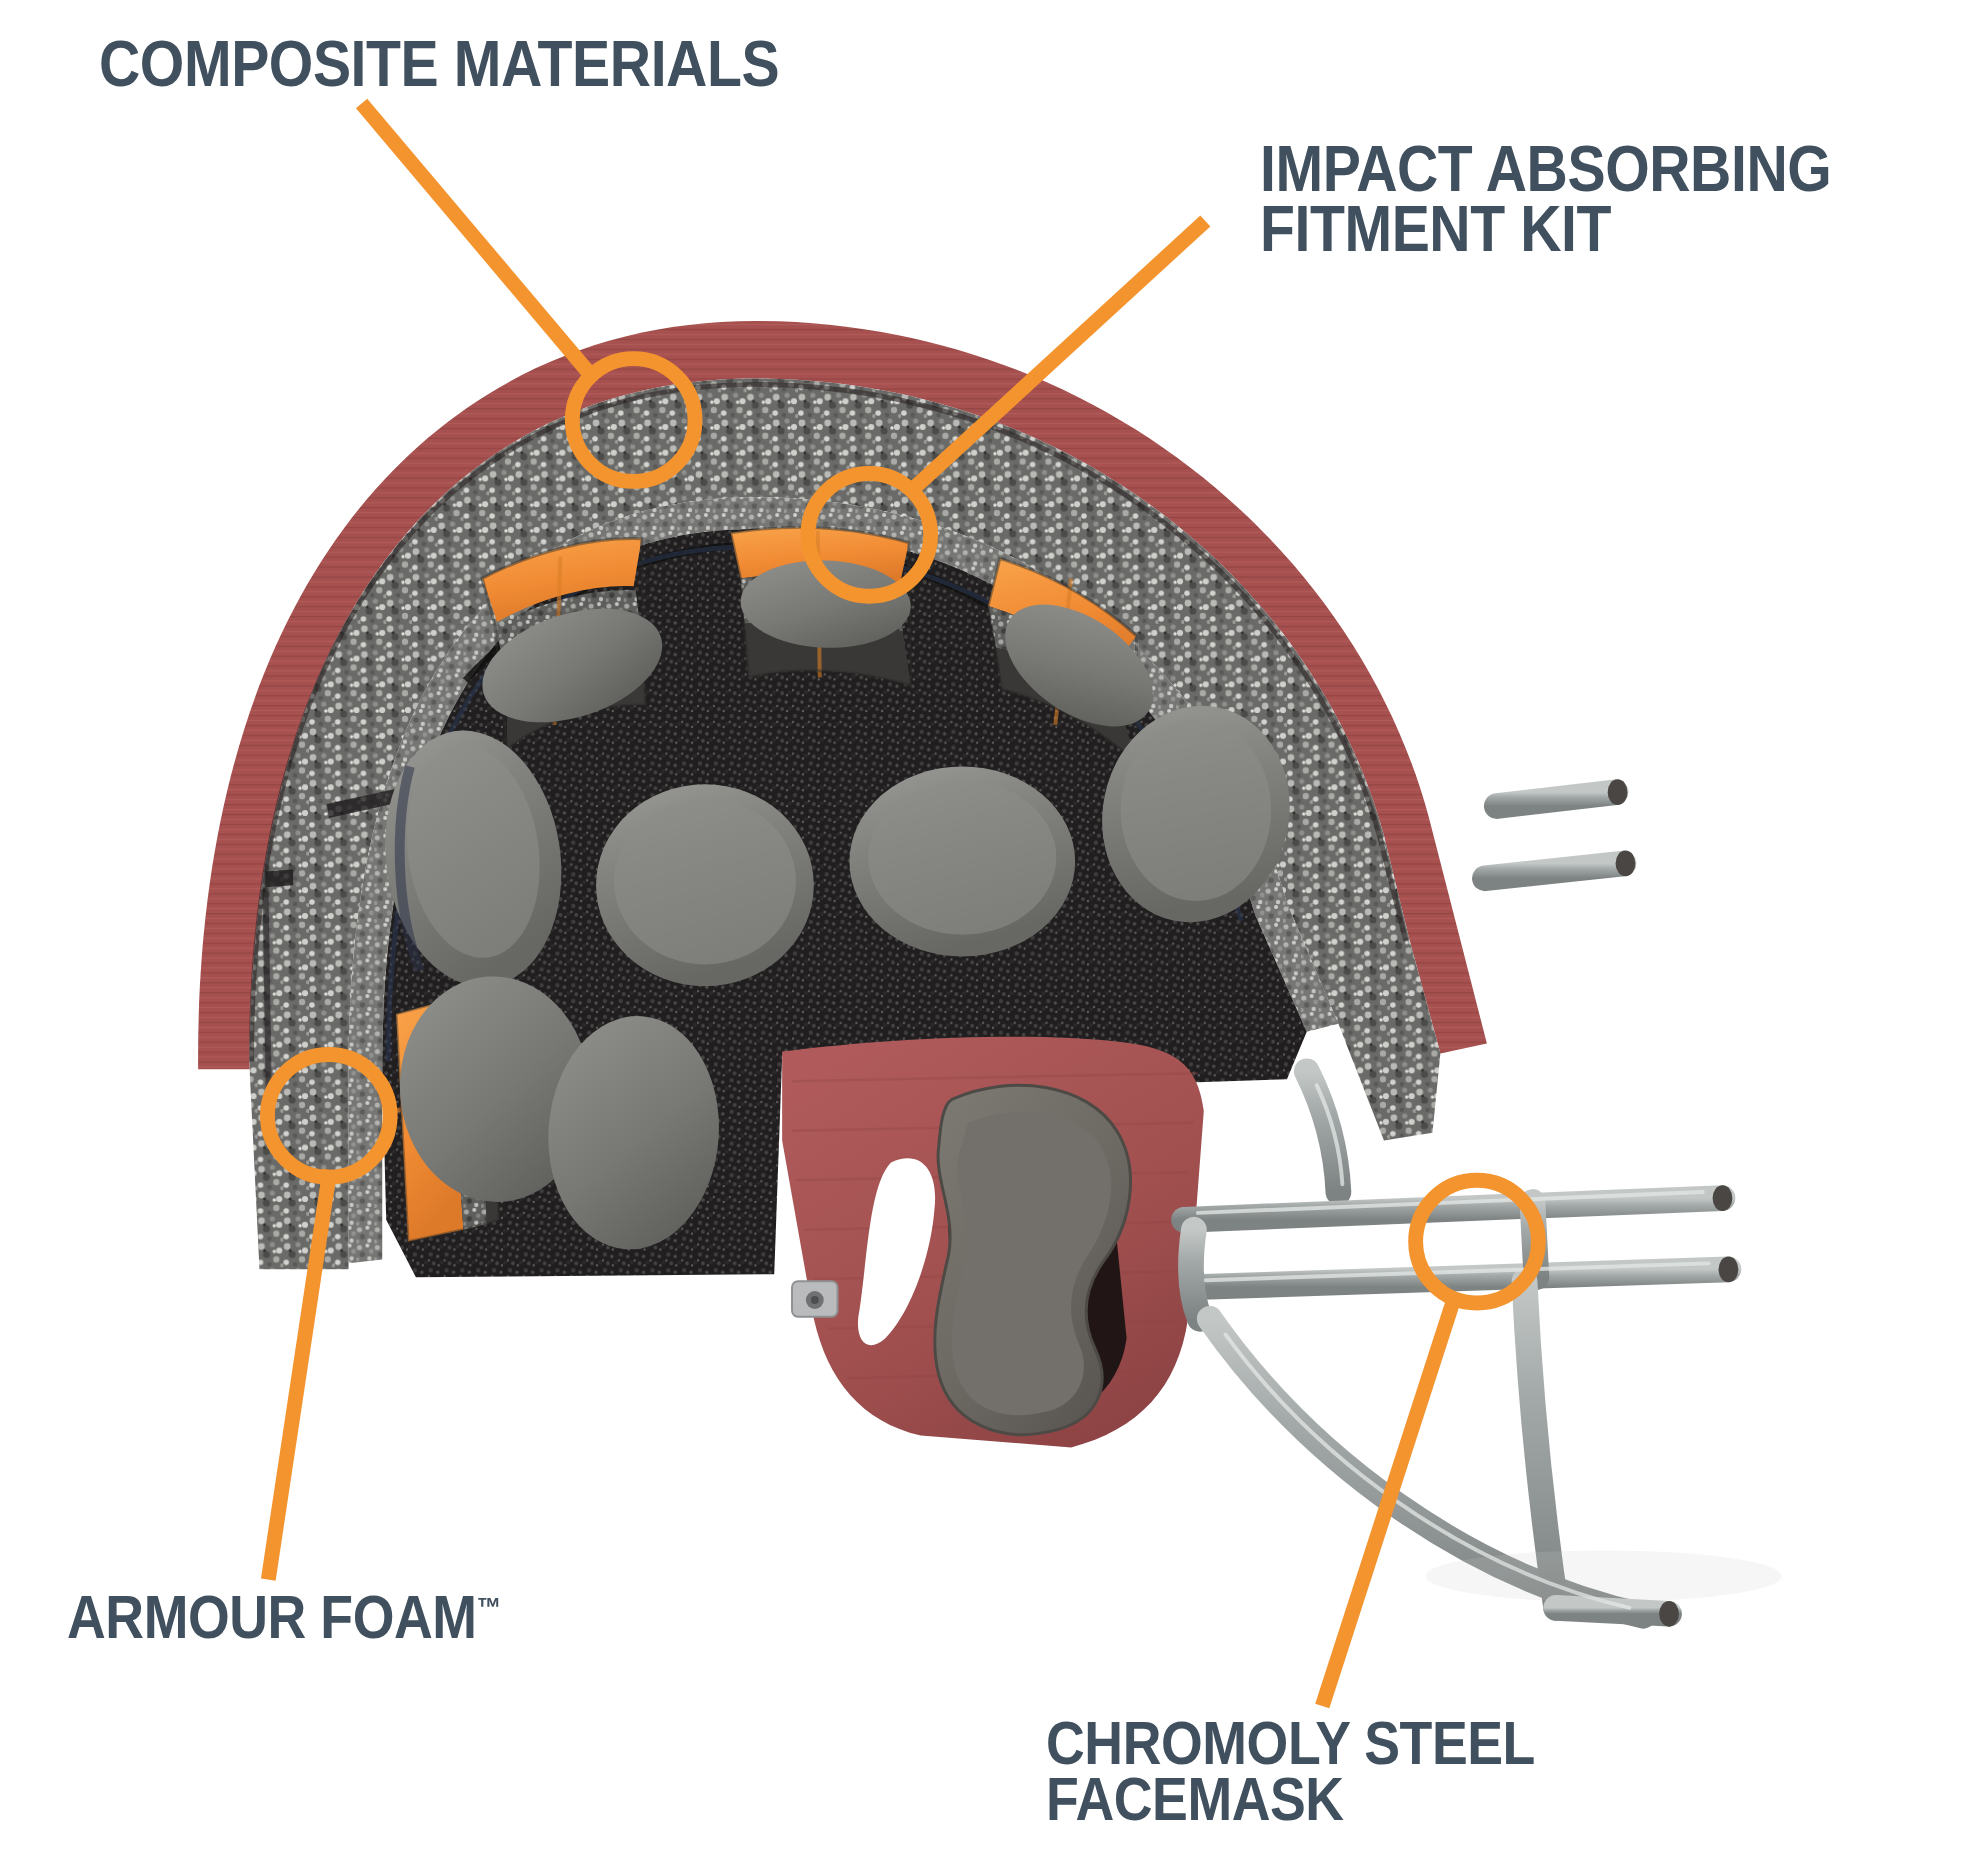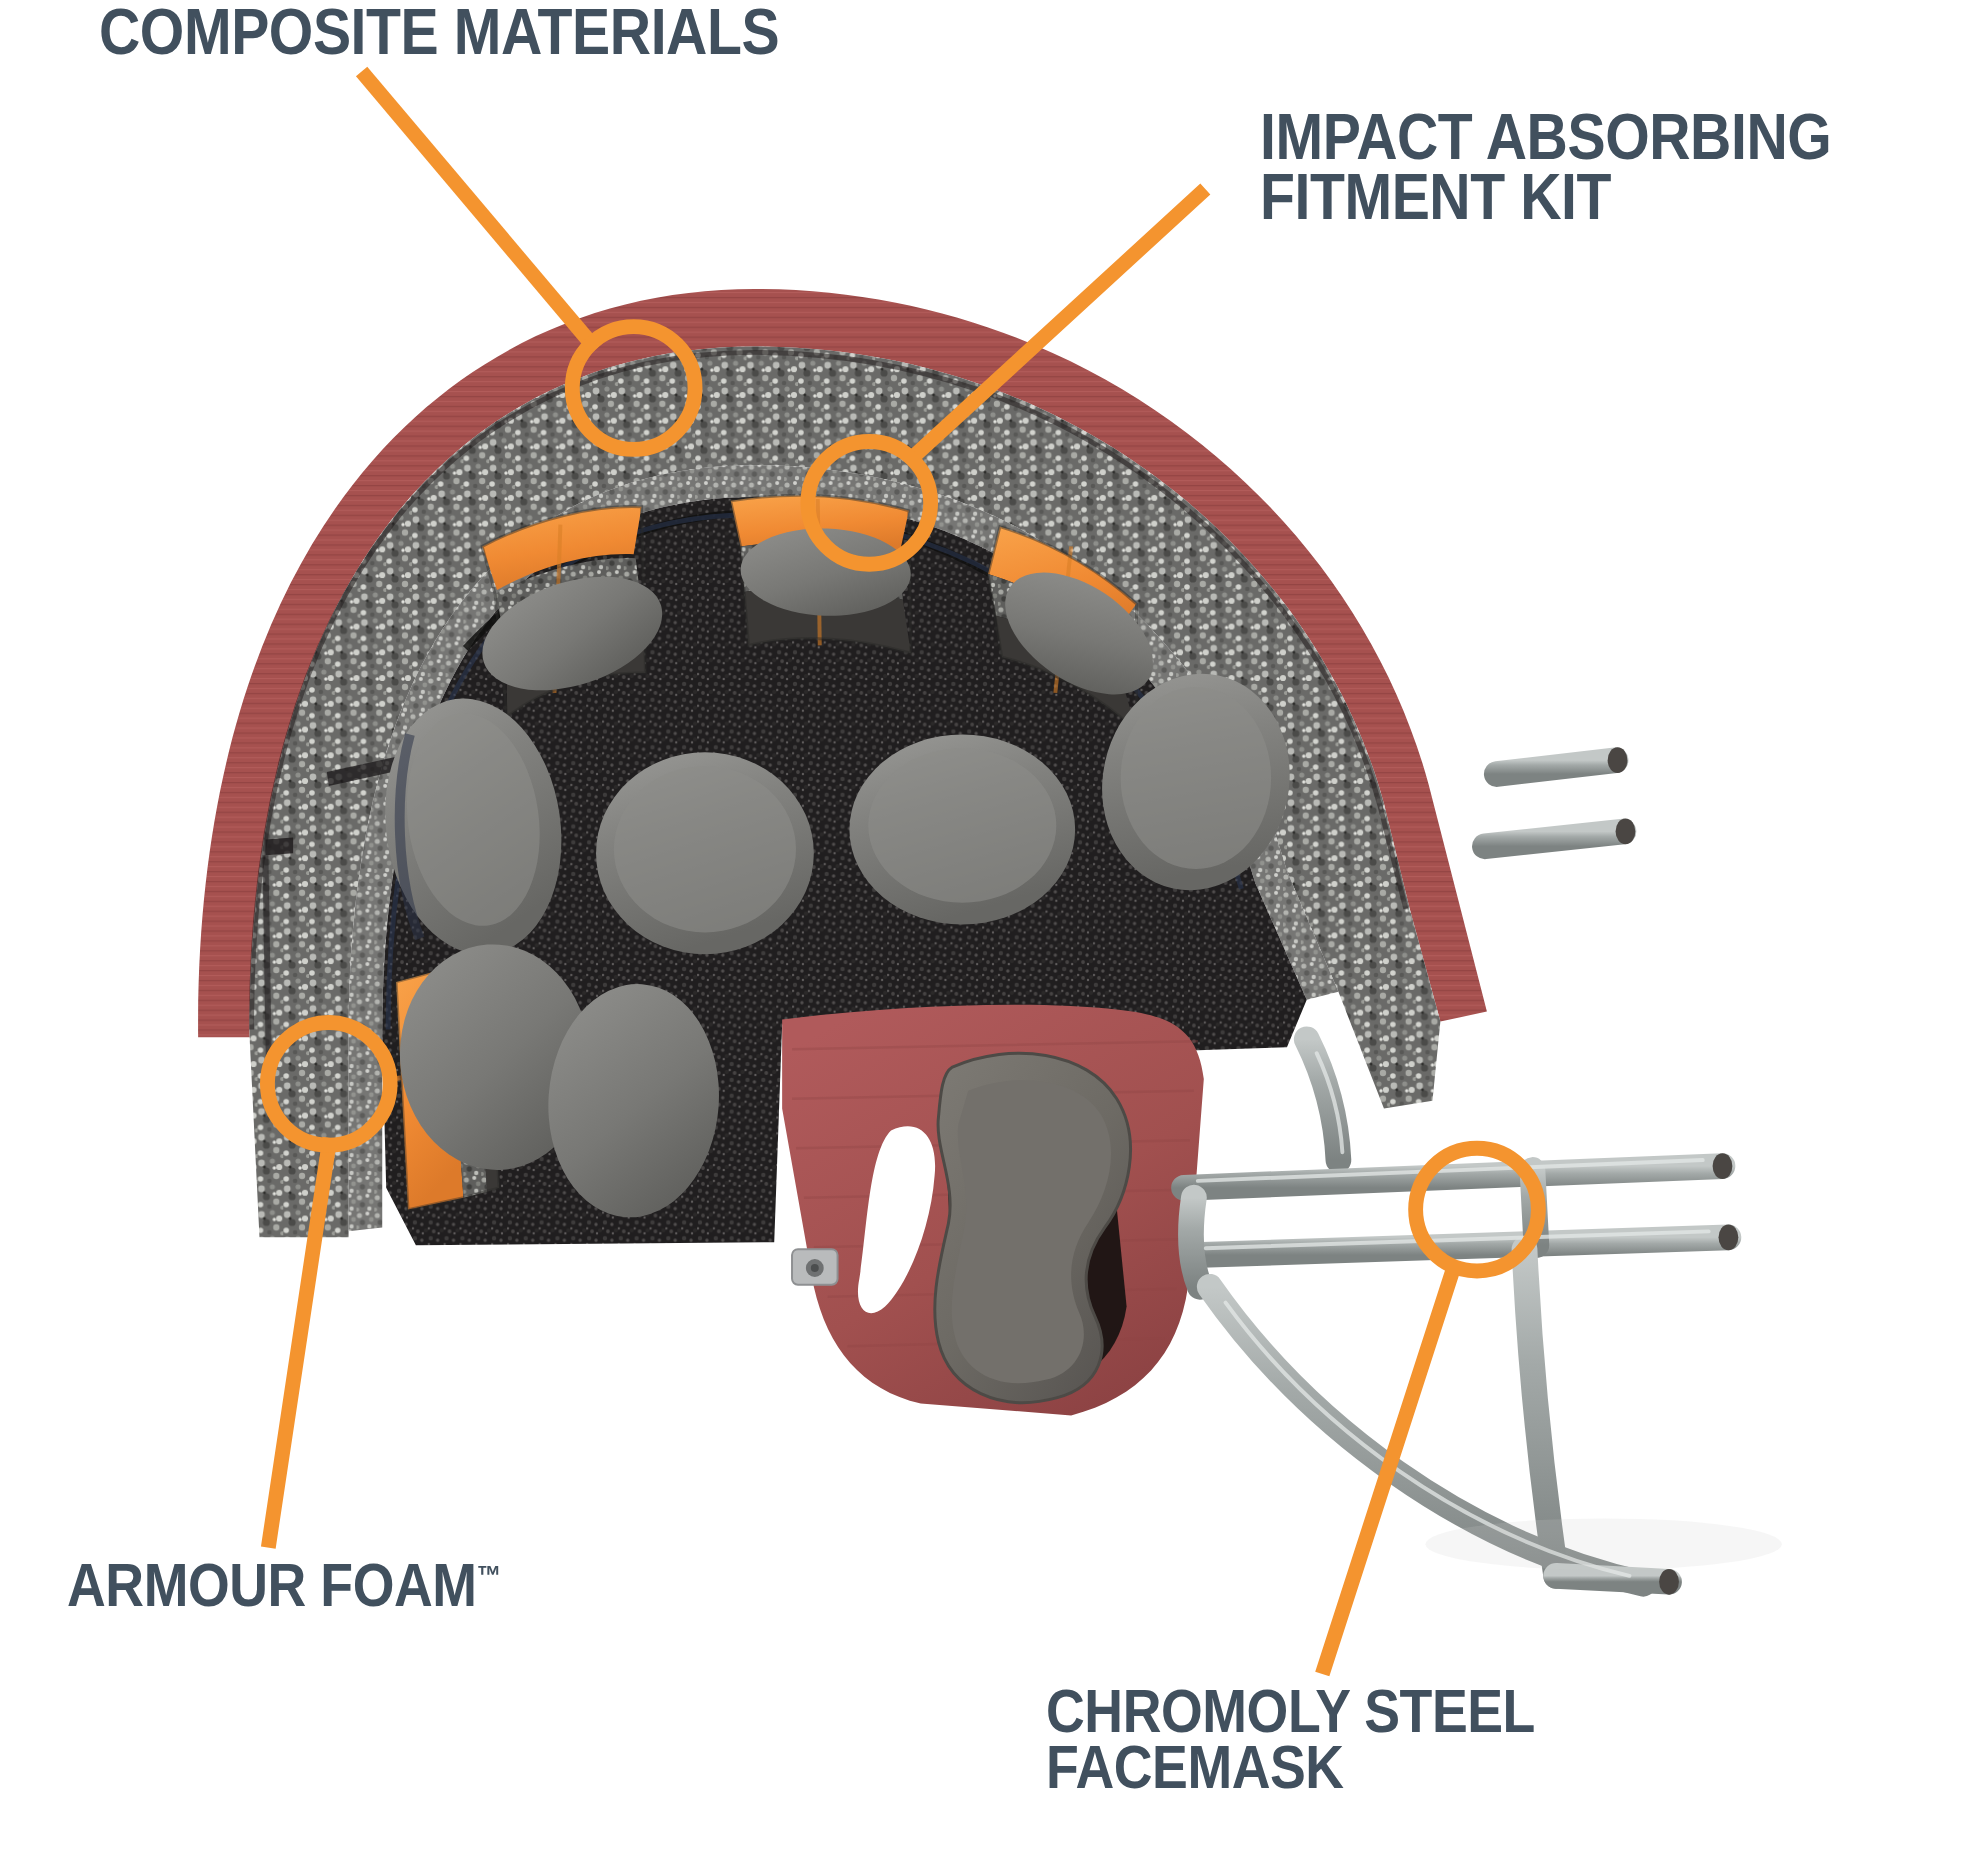--- a/index.html
+++ b/index.html
@@ -3,21 +3,21 @@
 <meta charset="utf-8">
 <style>
   * { margin:0; padding:0; box-sizing:border-box; }
   html,body { background:#ffffff; }
   body {
     width:1980px; height:1851px;
     font-family:"Liberation Sans", sans-serif;
     position:relative;
     overflow:hidden;
   }
-  #stage { position:absolute; inset:0; }
+  #stage { position:absolute; inset:0;margin-top:32px; }
   svg.layer { position:absolute; left:0; top:0; width:1980px; height:1851px; }
 
   .callout-label {
     position:absolute;
     color:#41505E;
     font-family:"Liberation Sans", sans-serif;
     font-weight:bold;
     font-stretch:condensed;
     letter-spacing:-0.5px;
     line-height:0.92;

